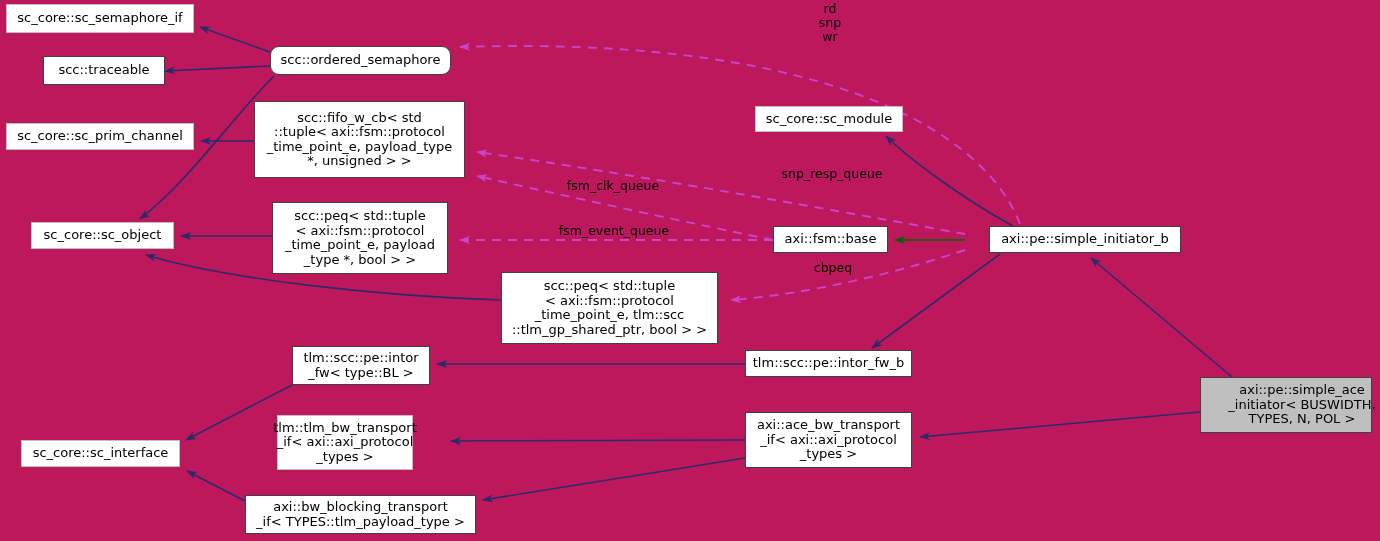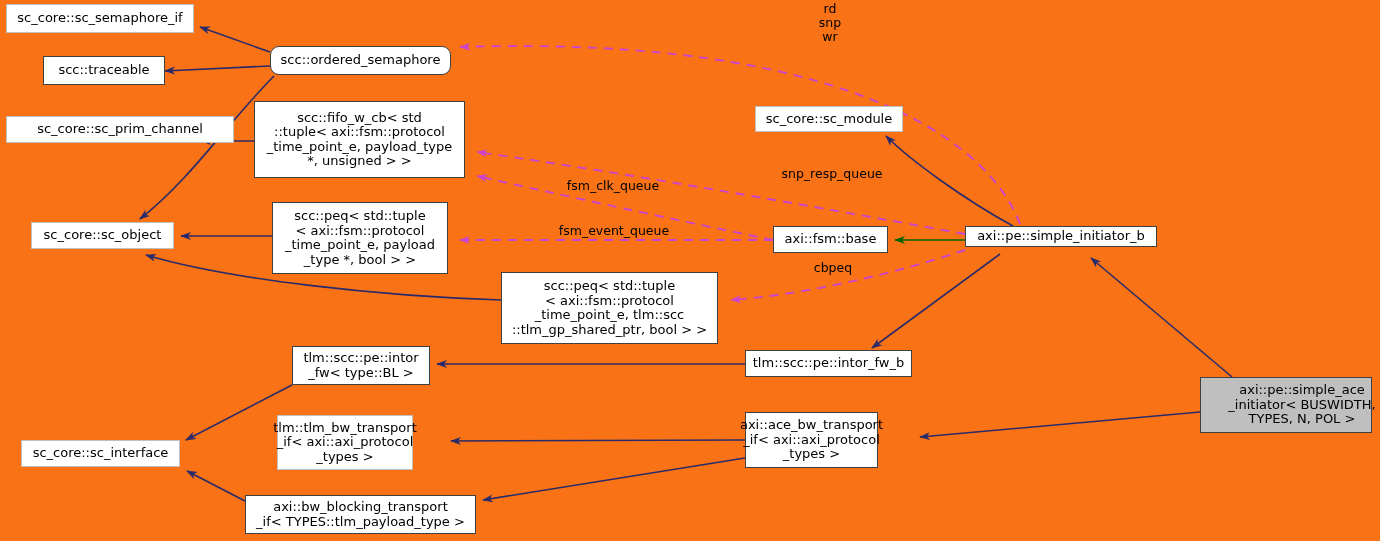--- a/index.html
+++ b/index.html
@@ -4,21 +4,21 @@
 <style>
   html, body {
     margin: 0;
     padding: 0;
     background: #ffffff;
   }
   #canvas {
     position: relative;
     width: 1380px;
     height: 541px;
-    background: #f97316;
+    background: #be185d;
     font-family: "DejaVu Sans", "Liberation Sans", sans-serif;
     overflow: hidden;
   }
   svg.edges {
     position: absolute;
     left: 0;
     top: 0;
     width: 1380px;
     height: 541px;
     pointer-events: none;
@@ -120,47 +120,47 @@
 
     <g stroke="#006400" stroke-width="1.6" fill="none" marker-end="url(#arrow-green)">
 
       <path d="M965,240 L895,240"></path>
     </g>
   </svg>
 
   <div class="node light" style="left:6px;   top:4px;   width:188px; height:29px;">sc_core::sc_semaphore_if</div>
   <div class="node solid" style="left:43px;  top:56px;  width:122px; height:29px;">scc::traceable</div>
   <div class="node solid" style="left:270px; top:46px;  width:181px; height:29px;border-radius:9px;">scc::ordered_semaphore</div>
-  <div class="node light" style="left:6px;   top:116px; width:228px; height:27px;">sc_core::sc_prim_channel</div>
+  <div class="node light" style="left:6px;   top:123px; width:188px; height:27px;">sc_core::sc_prim_channel</div>
   <div class="node solid" style="left:254px; top:101px; width:211px; height:77px;">scc::fifo_w_cb&lt; std
 ::tuple&lt; axi::fsm::protocol
 _time_point_e, payload_type
 *, unsigned &gt; &gt;</div>
   <div class="node light" style="left:31px;  top:222px; width:143px; height:27px;">sc_core::sc_object</div>
   <div class="node solid" style="left:272px; top:202px; width:176px; height:72px;">scc::peq&lt; std::tuple
 &lt; axi::fsm::protocol
 _time_point_e, payload
 _type *, bool &gt; &gt;</div>
   <div class="node solid" style="left:501px; top:272px; width:217px; height:72px;">scc::peq&lt; std::tuple
 &lt; axi::fsm::protocol
 _time_point_e, tlm::scc
 ::tlm_gp_shared_ptr, bool &gt; &gt;</div>
   <div class="node solid" style="left:773px; top:226px; width:115px; height:27px;">axi::fsm::base</div>
   <div class="node light" style="left:755px; top:106px; width:148px; height:26px;">sc_core::sc_module</div>
-  <div class="node solid" style="left:965px; top:226px; width:192px; height:21px;">axi::pe::simple_initiator_b</div>
+  <div class="node solid" style="left:989px; top:226px; width:192px; height:27px;">axi::pe::simple_initiator_b</div>
   <div class="node highlight" style="left:1200px;top:377px; width:172px; height:56px;">axi::pe::simple_ace
 _initiator&lt; BUSWIDTH,
 TYPES, N, POL &gt;</div>
   <div class="node solid" style="left:292px; top:346px; width:138px; height:39px;">tlm::scc::pe::intor
 _fw&lt; type::BL &gt;</div>
   <div class="node solid" style="left:745px; top:350px; width:167px; height:27px;">tlm::scc::pe::intor_fw_b</div>
   <div class="node light" style="left:277px; top:415px; width:136px; height:55px;">tlm::tlm_bw_transport
 _if&lt; axi::axi_protocol
 _types &gt;</div>
-  <div class="node solid" style="left:745px; top:412px; width:133px; height:56px;">axi::ace_bw_transport
+  <div class="node solid" style="left:745px; top:412px; width:167px; height:56px;">axi::ace_bw_transport
 _if&lt; axi::axi_protocol
 _types &gt;</div>
   <div class="node light" style="left:21px;  top:440px; width:159px; height:27px;">sc_core::sc_interface</div>
   <div class="node solid" style="left:245px; top:495px; width:231px; height:39px;">axi::bw_blocking_transport
 _if&lt; TYPES::tlm_payload_type &gt;</div>
 
   <div class="edge-label" style="left:805px; top:2px;   width:50px;">rd
 snp
 wr</div>
   <div class="edge-label" style="left:772px; top:167px; width:120px;">snp_resp_queue</div>

